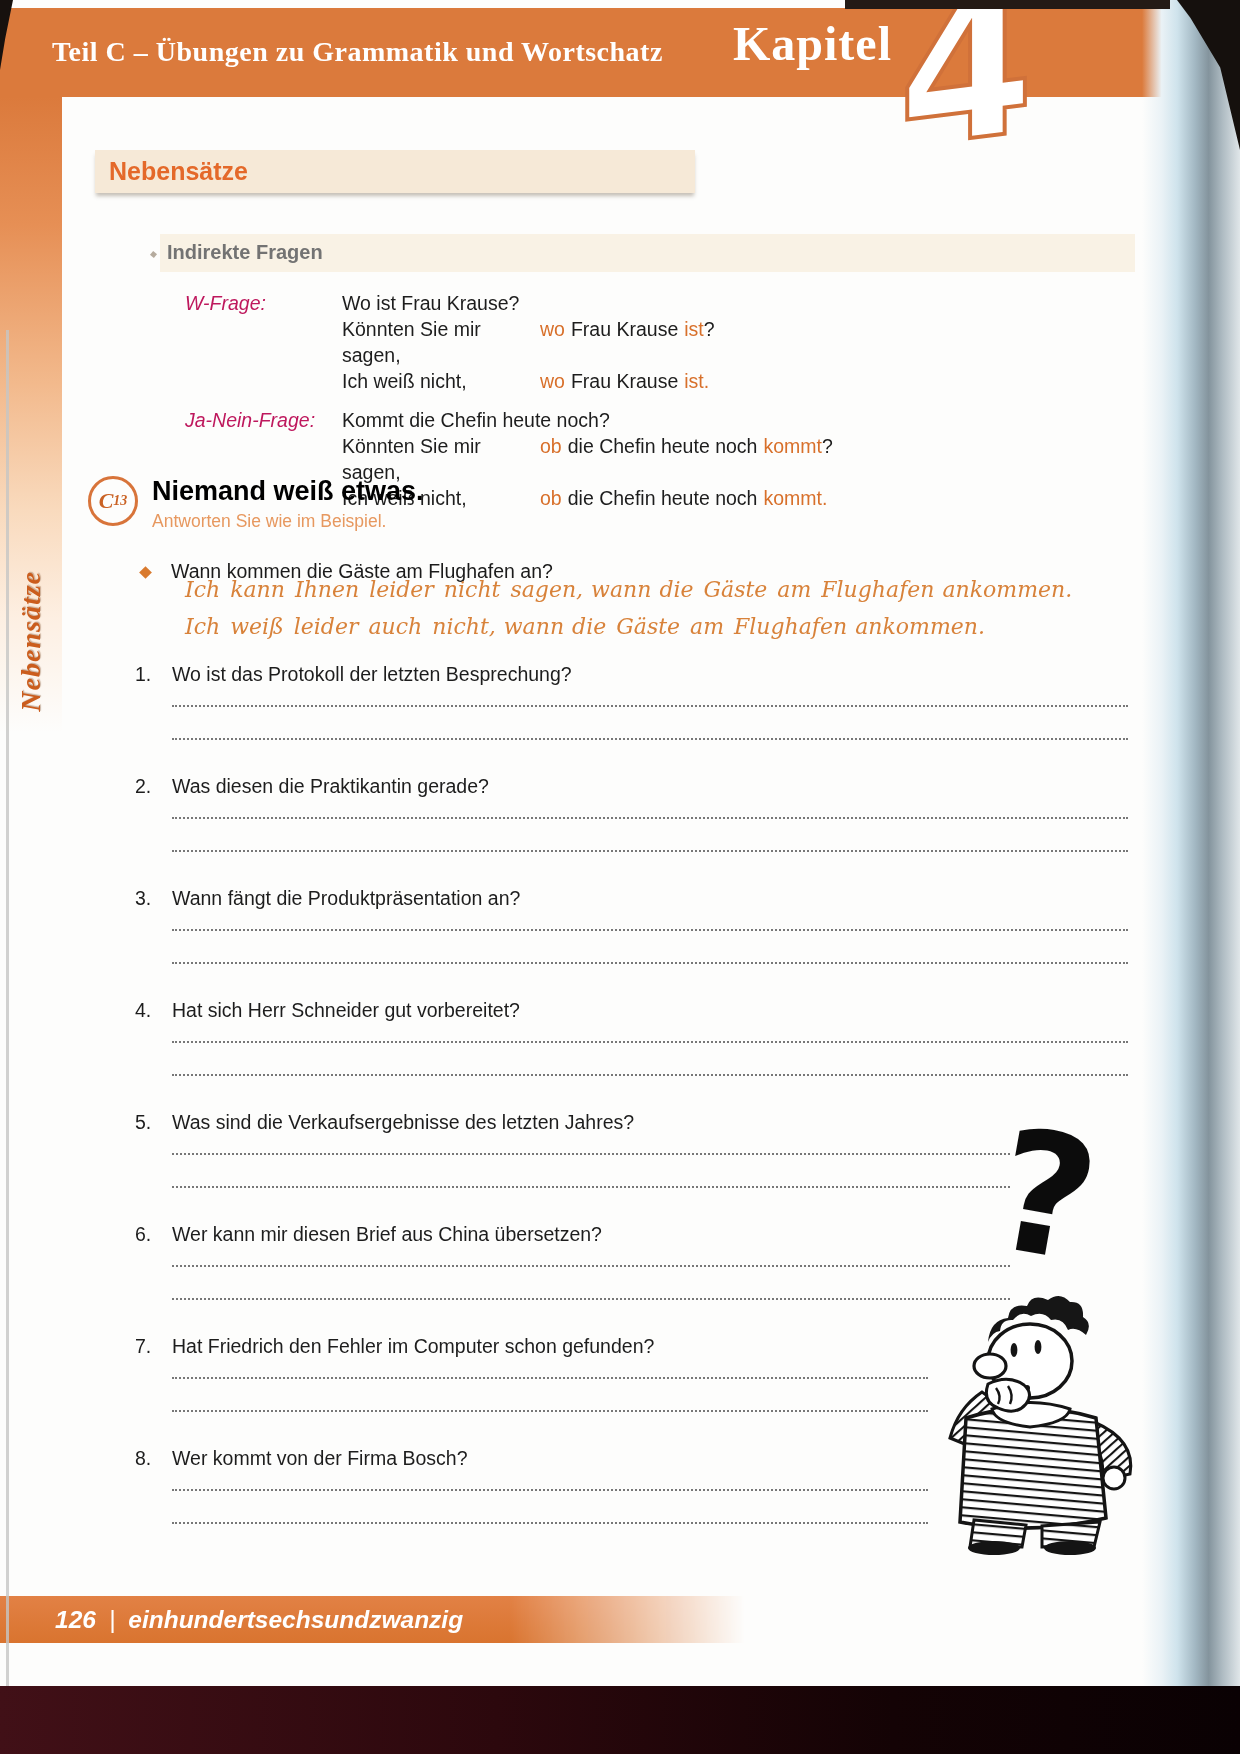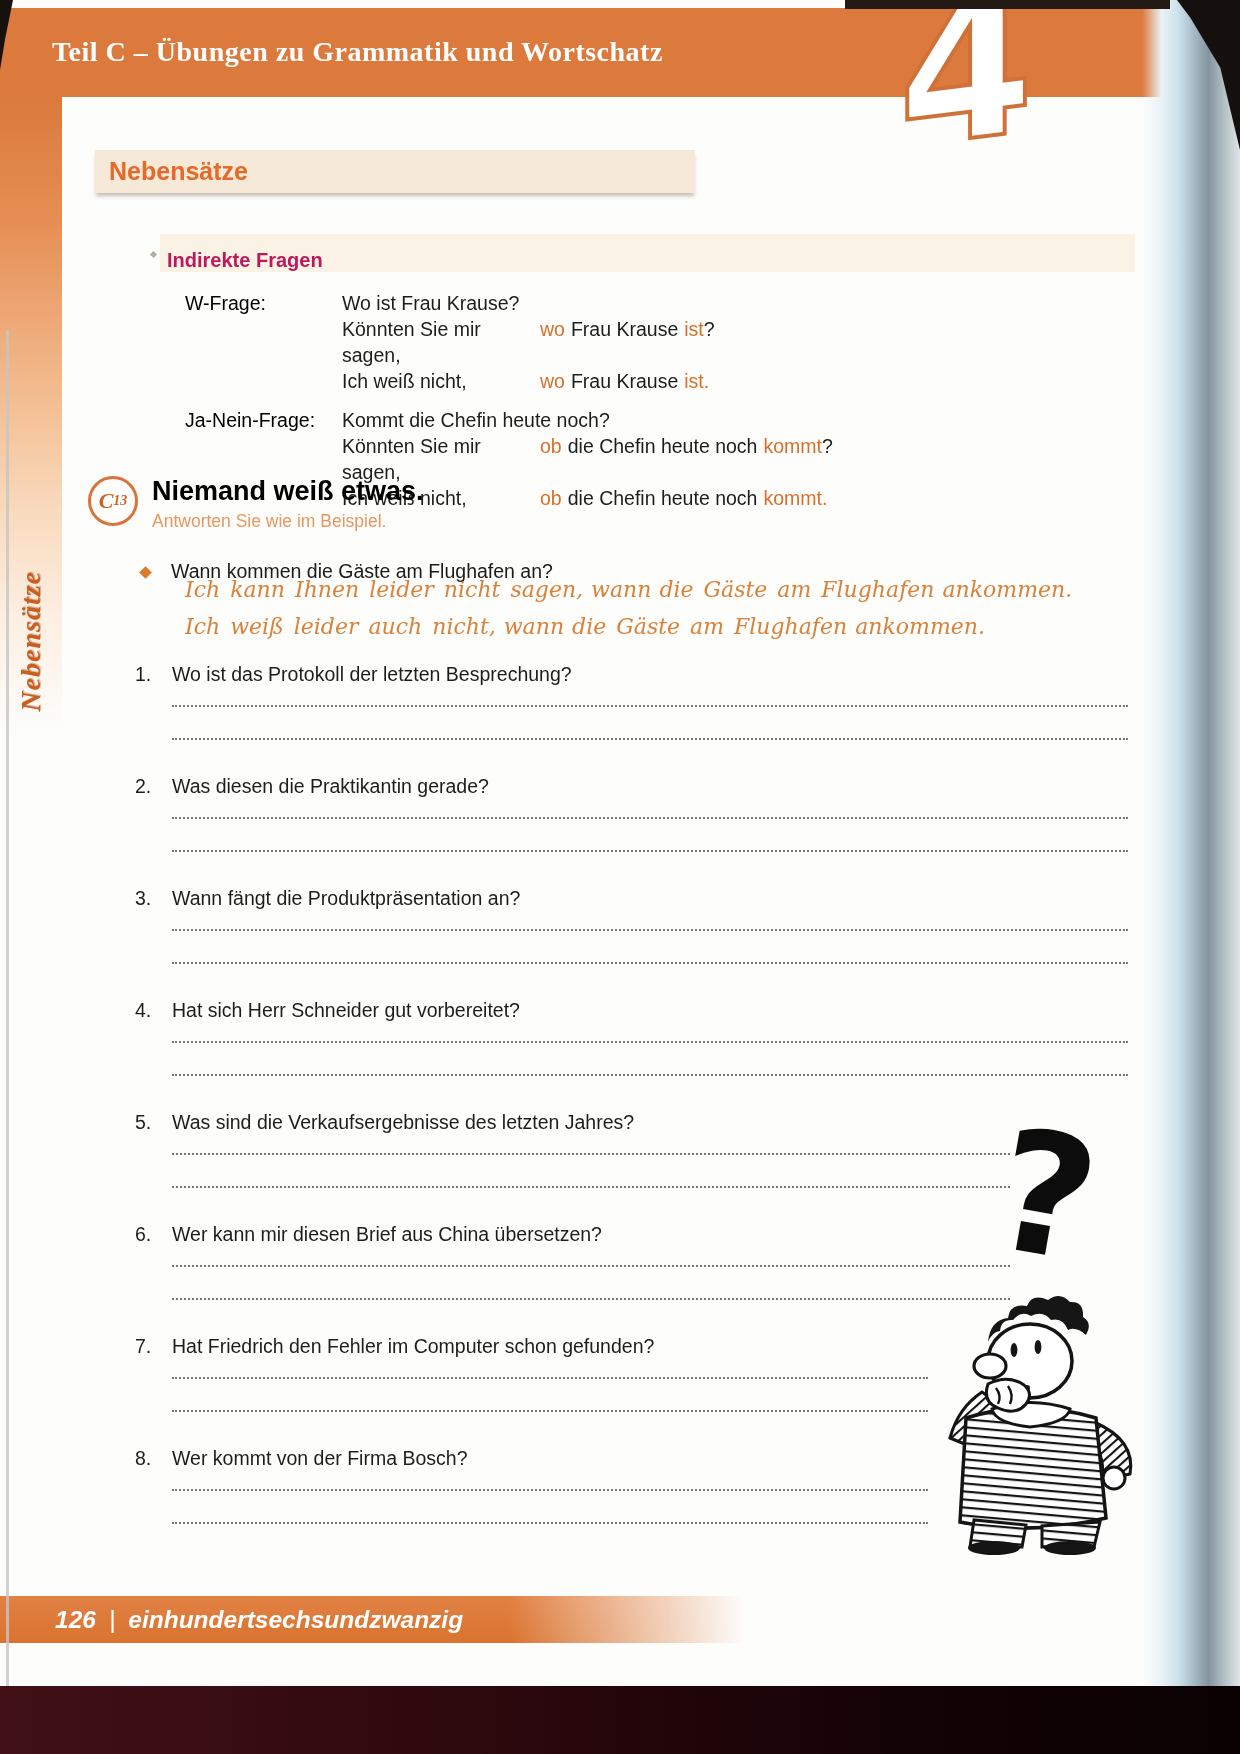--- a/index.html
+++ b/index.html
@@ -36,25 +36,25 @@
     writing-mode:vertical-rl;color:#cb5d1d;font-family:"Liberation Serif",serif;font-weight:bold;
     font-style:italic;font-size:28px;letter-spacing:1px;text-shadow:1px 1px 1px rgba(110,55,15,.35);}
 
   
   .sec-heading{position:absolute;left:95px;top:150px;width:600px;height:43px;background:#f6e9d7;
     box-shadow:0 4px 4px -1px rgba(110,95,75,.4);z-index:2;display:flex;align-items:center;}
   .sec-heading span{color:#e4692a;font-weight:bold;font-size:25px;padding-left:14px;}
 
   
   .if-band{position:absolute;left:160px;top:234px;width:975px;height:38px;background:#f8f0e1;opacity:.85;z-index:1;}
-  .if-title{position:absolute;left:167px;top:249px;font-weight:bold;font-size:20px;color:#be185d;z-index:2;}
+  .if-title{position:absolute;left:167px;top:241px;font-weight:bold;font-size:20px;color:#737373;z-index:2;}
   .stray-mark{position:absolute;left:151px;top:252px;width:5px;height:5px;background:#b5ab9e;transform:rotate(40deg);z-index:2;}
   .gram{position:absolute;left:185px;top:290px;z-index:2;font-size:19.5px;}
   .ex-block{display:flex;margin-bottom:13px;}
-  .ex-label{flex:0 0 157px;color:#000000;line-height:26px;}
+  .ex-label{flex:0 0 157px;color:#be185d;line-height:26px;font-style:italic;}
   .ex-lines{line-height:26px;}
   .sent{display:flex;}
   .sent span{margin-right:6px;}
   .sent span.join,.sent span.punct{margin-right:0;}
   .intro{display:inline-block;flex:0 0 192px;}
   .kw{color:#d8702b;}
 
   
   .exheader{position:absolute;left:88px;top:476px;display:flex;z-index:2;}
   .badge{width:44px;height:44px;border:3px solid #d8743a;border-radius:50%;color:#ca6224;
@@ -107,20 +107,21 @@
 
   <div class="right-edge"></div>
   <div class="corner-wedge"></div>
   <div class="top-strip"></div>
   <div class="left-sliver"></div>
   <div class="page-edge-line"></div>
   <div class="bottom-bar"></div>
 
   <div class="band"></div>
   <div class="band-title">Teil C – Übungen zu Grammatik und Wortschatz</div>
+  <div class="chapter-label">Kapitel</div>
   <div class="chapter-number">4</div>
 
   <div class="side-tab">
     <span class="side-tab-label">Nebensätze</span>
   </div>
 
   <div class="sec-heading">
     <span>Nebensätze</span>
   </div>
 

